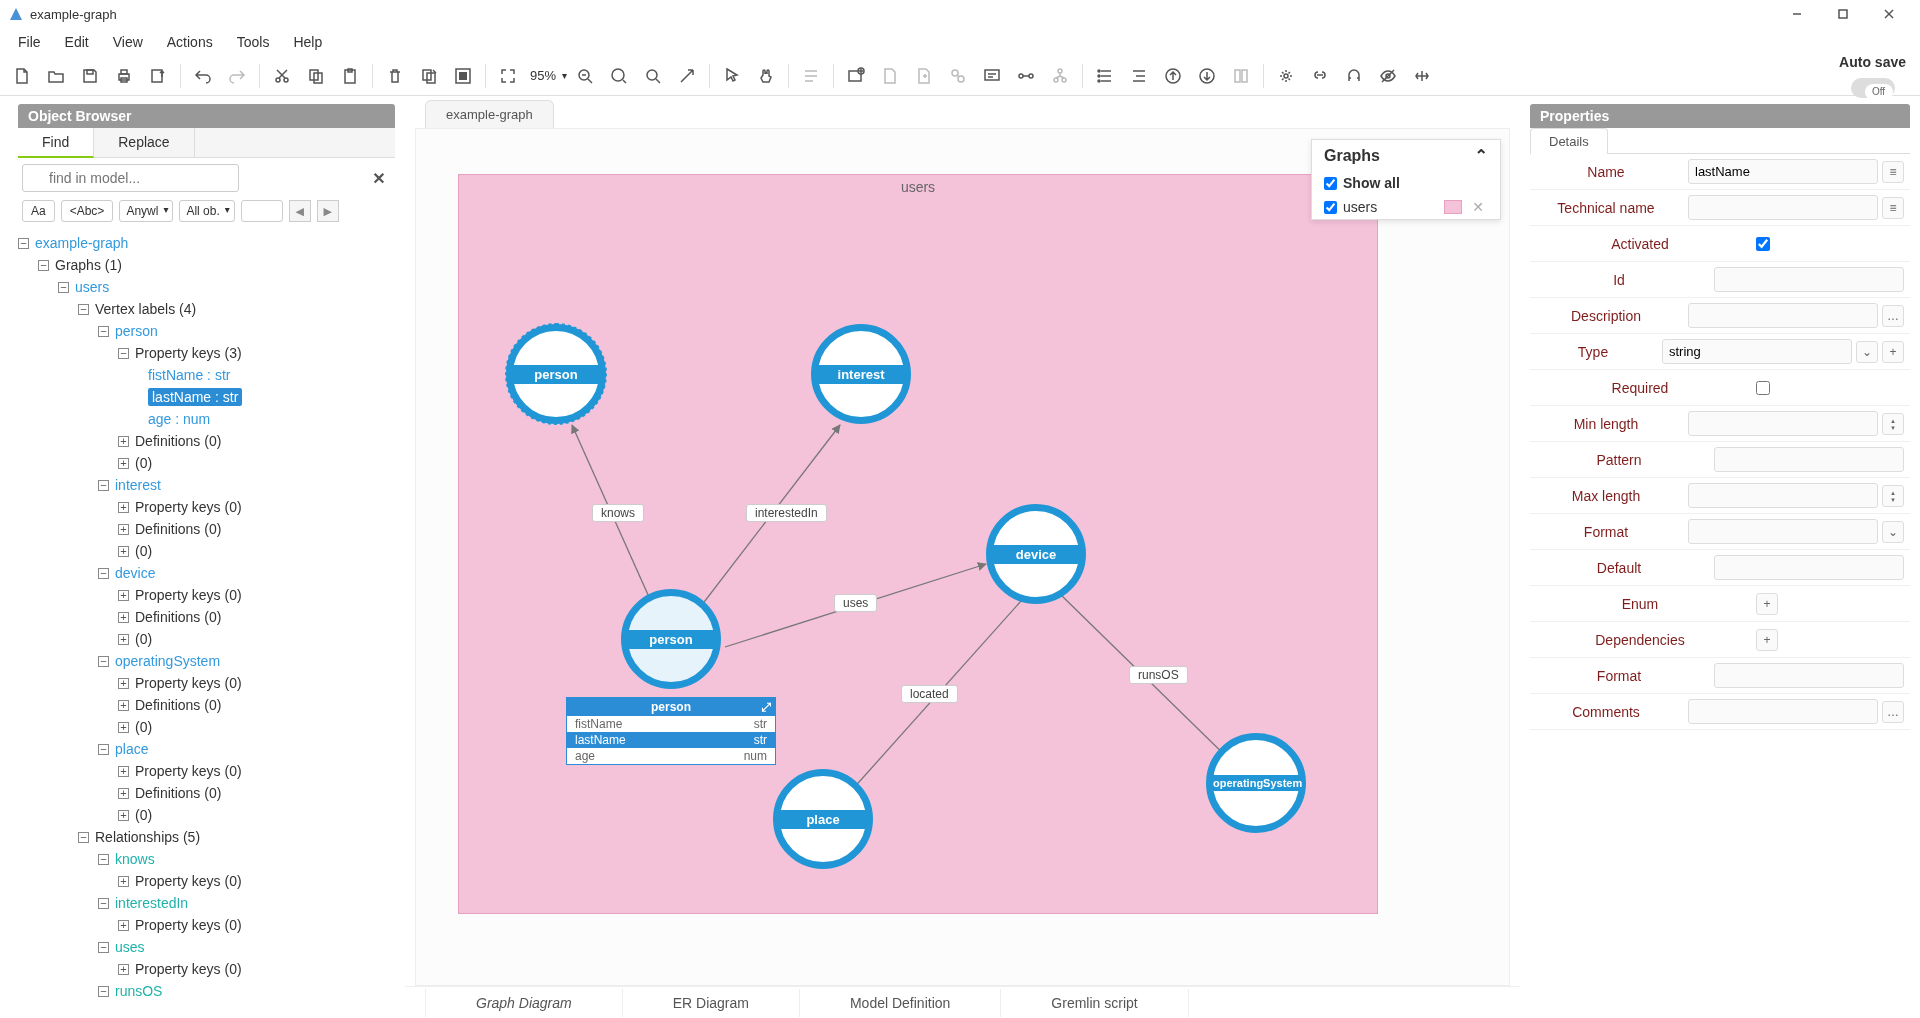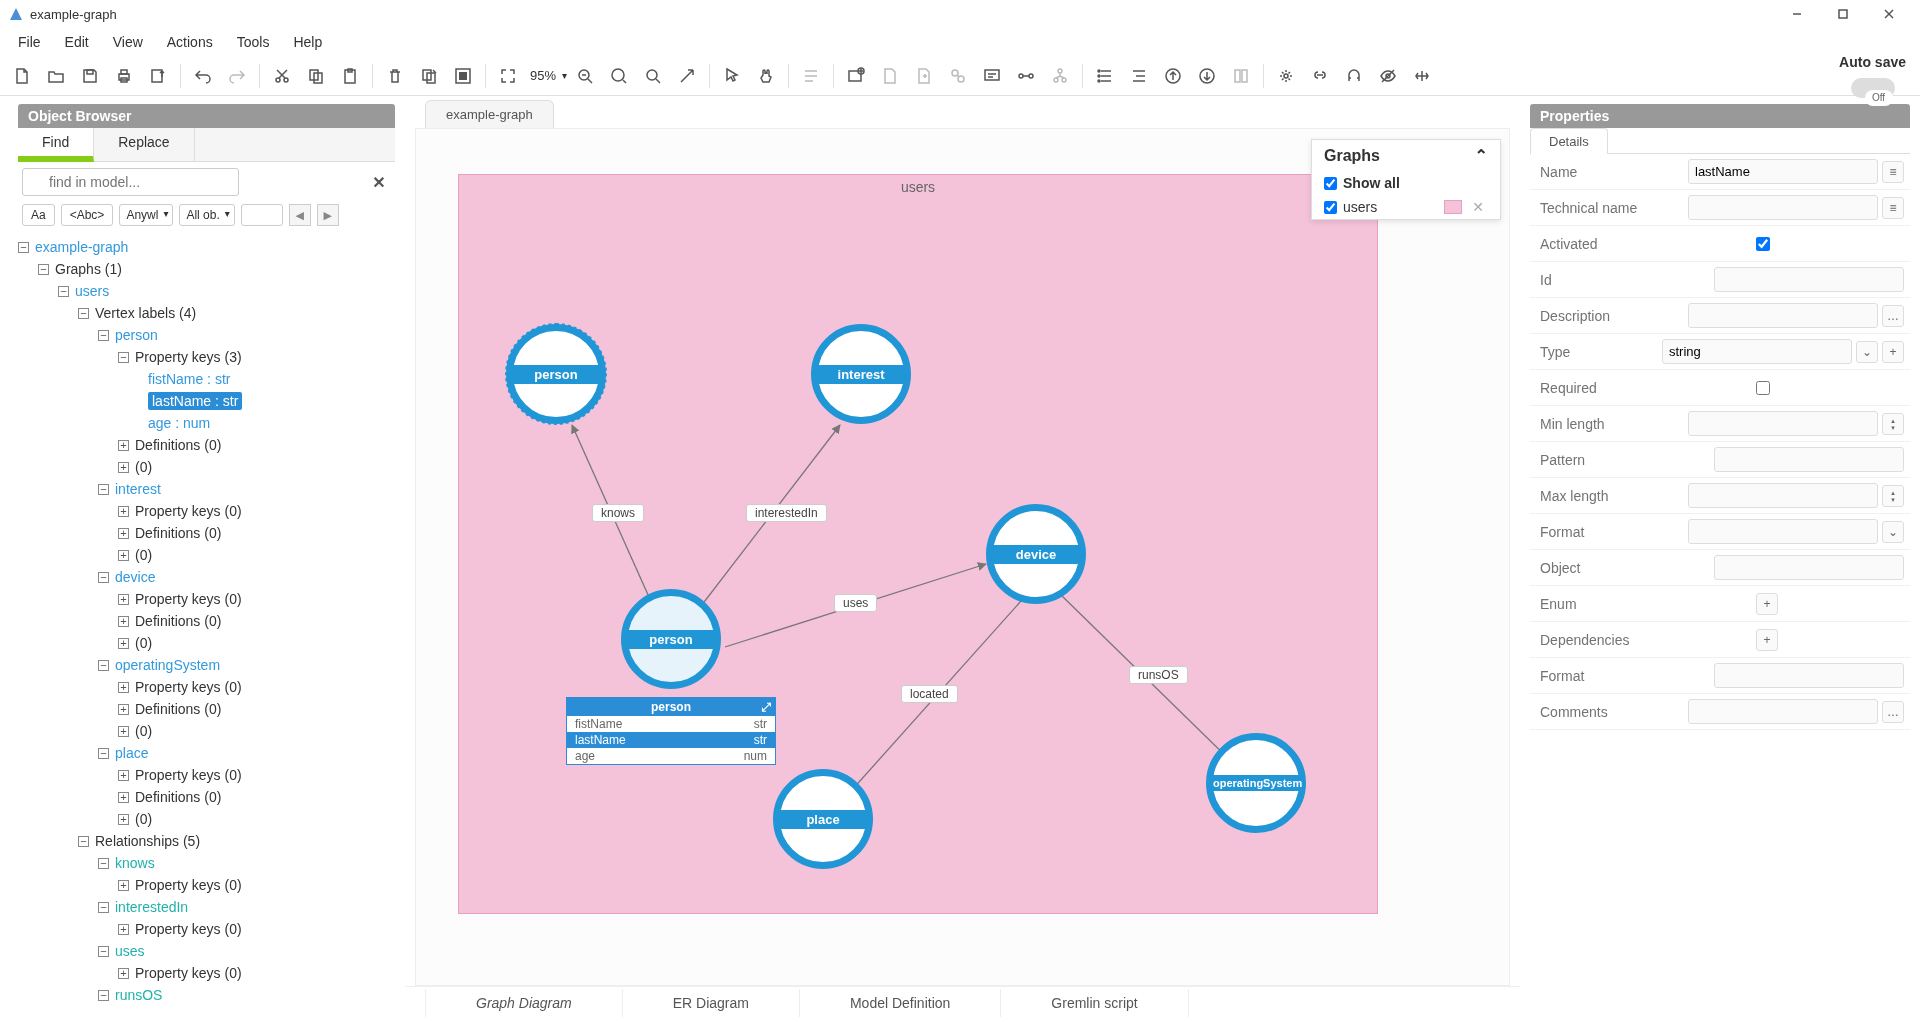--- a/index.html
+++ b/index.html
@@ -18,32 +18,32 @@
 
 
 .toolbar { height: 40px; display: flex; align-items: center; padding: 0 6px; border-bottom: 1px solid #e0e0e0; gap: 2px; }
 .toolbar .tb-btn { width: 32px; height: 32px; display: flex; align-items: center; justify-content: center; cursor: pointer; border-radius: 3px; color: #555; }
 .toolbar .tb-sep { width: 1px; height: 24px; background: #e0e0e0; margin: 0 4px; }
 .toolbar .zoom-text { font-size: 13px; padding: 0 4px; }
 .toolbar .spacer { flex: 1; }
 .toolbar .autosave { display: flex; align-items: center; gap: 8px; padding-right: 8px; flex-direction: column; }
 .toolbar .autosave-label { font-weight: 600; font-size: 14px; }
 .toolbar .toggle { width: 44px; height: 20px; border-radius: 10px; background: #ddd; position: relative; cursor: pointer; }
-.toolbar .toggle .knob { position: absolute; right: 2px; top: 12px; width: 28px; height: 16px; background: #fff; border-radius: 8px; display: flex; align-items: center; justify-content: center; font-size: 10px; color: #666; }
+.toolbar .toggle .knob { position: absolute; right: 2px; top: 6px; width: 28px; height: 16px; background: #fff; border-radius: 8px; display: flex; align-items: center; justify-content: center; font-size: 10px; color: #666; }
 
 
 .main { display: flex; height: calc(100% - 96px); }
 
 
 .panel { display: flex; flex-direction: column; }
 .panel-left { width: 405px; padding: 8px 10px 0 18px; }
 .panel-header { background: #999; color: #fff; font-size: 14px; padding: 4px 10px; font-weight: 600; border-radius: 3px 3px 0 0; }
 .panel-tabs { display: flex; background: #f5f5f5; border-bottom: 1px solid #ddd; }
 .panel-tab { padding: 6px 24px; cursor: pointer; font-size: 14px; border-right: 1px solid #ddd; }
-.panel-tab.active { background: #fff; border-bottom: 6px solid #84cc16; margin-bottom: -1px; }
+.panel-tab.active { background: #fff; border-bottom: 2px solid #84cc16; margin-bottom: -1px; }
 
 .search-row { display: flex; align-items: center; padding: 6px 4px; gap: 4px; }
 .search-input { flex: 1; padding: 5px 8px 5px 26px; border: 1px solid #ccc; border-radius: 3px; font-size: 14px; position: relative; }
 .search-wrap { position: relative; flex: 1; }
 .search-wrap .icon { position: absolute; left: 6px; top: 50%; transform: translateY(-50%); color: #888; }
 .clear-btn { width: 24px; height: 24px; display: flex; align-items: center; justify-content: center; cursor: pointer; color: #555; font-weight: bold; font-size: 16px; }
 
 .filter-row { display: flex; align-items: center; gap: 6px; padding: 2px 4px 8px; }
 .filter-btn { padding: 3px 8px; border: 1px solid #ccc; border-radius: 3px; font-size: 12px; cursor: pointer; background: #fff; }
 .filter-select { padding: 3px 14px 3px 6px; border: 1px solid #ccc; border-radius: 3px; font-size: 12px; cursor: pointer; background: #fff; position: relative; }
@@ -91,21 +91,21 @@
 
 .bottom-tabs { height: 32px; display: flex; align-items: center; padding: 0 20px; gap: 0; border-top: 1px solid #eee; }
 .bottom-tab { padding: 6px 50px; cursor: pointer; font-size: 14px; color: #555; border-right: 1px solid #eee; }
 .bottom-tab:first-child { border-left: 1px solid #eee; font-style: italic; }
 
 
 .panel-right { width: 400px; padding: 8px 10px 0 10px; }
 .props-tabs { display: flex; border-bottom: 1px solid #ddd; }
 .props-tab { padding: 5px 18px; background: #fff; border: 1px solid #ddd; border-bottom: none; border-radius: 4px 4px 0 0; font-size: 13px; color: #555; cursor: pointer; margin-bottom: -1px; }
 .prop-row { display: flex; align-items: center; min-height: 36px; border-bottom: 1px solid #f0f0f0; }
-.prop-label { width: 220px; padding: 0 10px; font-size: 14px; color: #737373; }
+.prop-label { width: 220px; padding: 0 10px; font-size: 14px; color: #7f1d1d; text-align: center; }
 .prop-value { flex: 1; padding: 0 6px; display: flex; align-items: center; gap: 4px; }
 .prop-input { flex: 1; border: 1px solid #ddd; border-radius: 3px; padding: 4px 6px; font-size: 13px; background: #fafafa; min-width: 0; }
 .prop-icon-btn { width: 22px; height: 22px; border: 1px solid #ddd; border-radius: 3px; display: flex; align-items: center; justify-content: center; cursor: pointer; background: #fafafa; font-size: 12px; color: #666; }
 .prop-checkbox { width: 14px; height: 14px; }
 
 svg.ico { width: 18px; height: 18px; stroke: #555; fill: none; stroke-width: 1.5; }
 svg.ico-sm { width: 14px; height: 14px; stroke: #555; fill: none; stroke-width: 1.5; }
 </style>
 </head>
 <body>
@@ -782,21 +782,21 @@
         </div>
       </div>
     <div class="prop-row">
         <div class="prop-label">Format</div>
         <div class="prop-value">
           <input class="prop-input" style="">
           <div class="prop-icon-btn">⌄</div>
         </div>
       </div>
     <div class="prop-row">
-        <div class="prop-label">Object</div>
+        <div class="prop-label">Default</div>
         <div class="prop-value">
           <input class="prop-input" style="">
         </div>
       </div>
     <div class="prop-row">
         <div class="prop-label">Enum</div>
         <div class="prop-value">
           <div class="prop-icon-btn">+</div>
         </div>
       </div>

